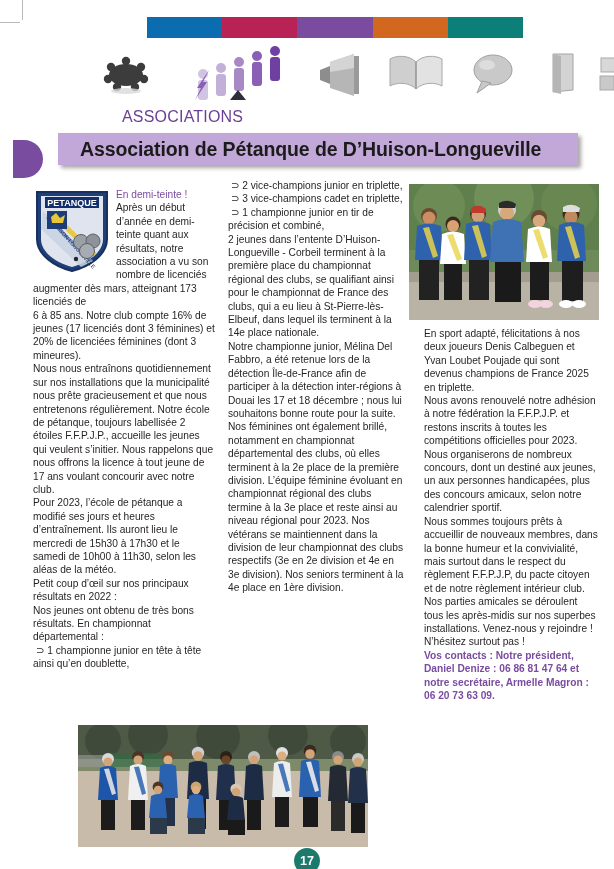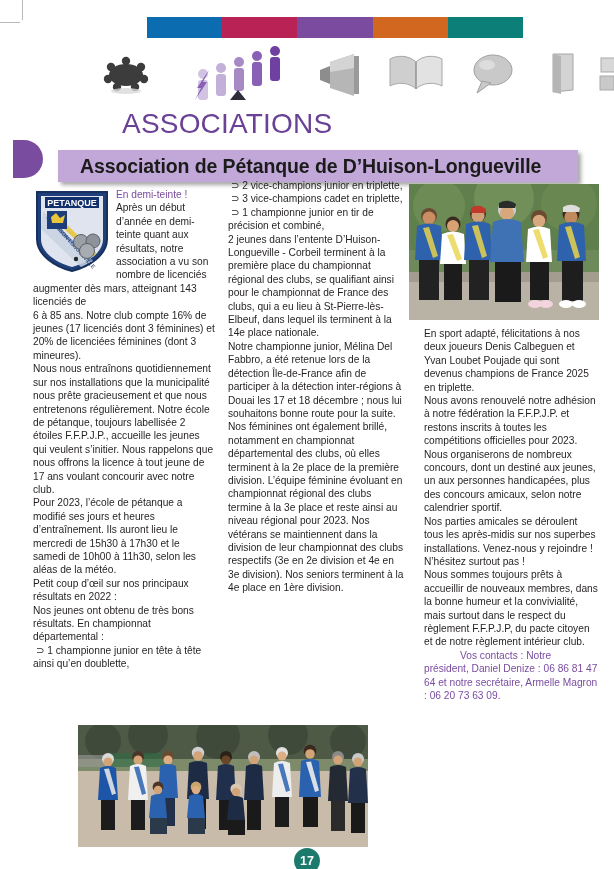--- a/index.html
+++ b/index.html
@@ -50,37 +50,37 @@
     width: 62px;
     display: flex;
     align-items: center;
     justify-content: center;
   }
   .ico svg { display:block; }
 
   .assoc-label {
     position: absolute;
     left: 122px; top: 108px;
-    font-size: 28px;
+    font-size: 16px;
     letter-spacing: .2px;
     color: #6a4196;
     font-family: "Liberation Sans", sans-serif;
   }
 
   
   .title-bullet {
     position: absolute;
     left: 13px; top: 140px;
     width: 30px; height: 38px;
     background: #7a4ca0;
     border-radius: 0 19px 19px 0;
   }
   .title-band {
     position: absolute;
-    left: 58px; top: 150px;
+    left: 58px; top: 133px;
     width: 520px; height: 32px;
     background: #c2a8d8;
     box-shadow: 3px 3px 4px rgba(0,0,0,.35);
     display: flex;
     align-items: center;
   }
   .title-band .title-text {
     font-size: 19.5px;
     font-weight: bold;
     color: #1b1b1b;
@@ -108,21 +108,21 @@
     height: 84px;
     margin: 1px 5px 1px 0;
     shape-outside: margin-box;
   }
 
   .lead {
     color: #7a4ca0;
     font-weight: normal;
   }
   strong.bold-head { font-weight: normal; color:#231f20; }
-  .contacts { color: #7a4ca0; font-weight: normal; margin-left: 36px; }
+  .contacts { color: #7a4ca0; font-weight: bold; }
   .bullet { font-family: "DejaVu Sans", sans-serif; }
 
   
   .crest {
     position: relative;
     width: 78px; height: 84px;
   }
 
   
   .photo {
@@ -276,42 +276,42 @@
         <rect x="14" y="22" width="20" height="18" fill="#1c3d79"></rect>
         <path d="M18 28 l5 -4 l4 5 l5 -3 l-2 8 h-11 z" fill="#e8c53a"></path>
       </g>
       <circle cx="48" cy="53" r="7.5" fill="#9aa0a6" stroke="#5d6268" stroke-width="1"></circle>
       <circle cx="60" cy="52" r="7" fill="#8d939a" stroke="#5d6268" stroke-width="1"></circle>
       <circle cx="54" cy="62" r="7.5" fill="#a6acb2" stroke="#5d6268" stroke-width="1"></circle>
       <circle cx="43" cy="70" r="2.2" fill="#23272b"></circle>
     </svg>
   </div>
   <p><span class="lead">En demi-teinte !</span></p>
-  <p>Après un début d’année en demi-teinte quant aux résultats, notre association a vu son nombre de licenciés augmenter dès mars, atteignant 143 licenciés de</p>
+  <p>Après un début d’année en demi-teinte quant aux résultats, notre association a vu son nombre de licenciés augmenter dès mars, atteignant 173 licenciés de</p>
   <p>6 à 85 ans. Notre club compte 16% de jeunes (17 licenciés dont 3 féminines) et 20% de licenciées féminines (dont 3 mineures).</p>
   <p>Nous nous entraînons quotidiennement sur nos installations que la municipalité nous prête gracieusement et que nous entretenons régulièrement. Notre école de pétanque, toujours labellisée 2 étoiles F.F.P.J.P., accueille les jeunes qui veulent s’initier. Nous rappelons que nous offrons la licence à tout jeune de 17 ans voulant concourir avec notre club.</p>
   <p>Pour 2023, l’école de pétanque a modifié ses jours et heures d’entraînement. Ils auront lieu le mercredi de 15h30 à 17h30 et le samedi de 10h00 à 11h30, selon les aléas de la météo.</p>
   <p><strong class="bold-head">Petit coup d’œil sur nos principaux résultats en 2022 :</strong></p>
   <p>Nos jeunes ont obtenu de très bons résultats. En championnat départemental :</p>
   <p>&nbsp;<span class="bullet">⊃</span> <span>1 championne junior en tête à tête ainsi qu’en doublette,</span></p>
 </div>
 
 <div class="col col2">
   <p>&nbsp;<span class="bullet">⊃</span> <span>2 vice-champions junior en triplette,</span></p>
   <p>&nbsp;<span class="bullet">⊃</span> <span>3 vice-champions cadet en triplette,</span></p>
   <p>&nbsp;<span class="bullet">⊃</span> <span>1 championne junior en tir de précision et combiné,</span></p>
   <p>2 jeunes dans l’entente D’Huison-Longueville - Corbeil terminent à la première place du championnat régional des clubs, se qualifiant ainsi pour le championnat de France des clubs, qui a eu lieu à St-Pierre-lès-Elbeuf, dans lequel ils terminent à la 14e place nationale.</p>
   <p>Notre championne junior, Mélina Del Fabbro, a été retenue lors de la détection Île-de-France afin de participer à la détection inter-régions à Douai les 17 et 18 décembre ; nous lui souhaitons bonne route pour la suite. Nos féminines ont également brillé, notamment en championnat départemental des clubs, où elles terminent à la 2e place de la première division. L’équipe féminine évoluant en championnat régional des clubs termine à la 3e place et reste ainsi au niveau régional pour 2023. Nos vétérans se maintiennent dans la division de leur championnat des clubs respectifs (3e en 2e division et 4e en 3e division). Nos seniors terminent à la 4e place en 1ère division.</p>
 </div>
 
 <div class="col col3">
   <p>En sport adapté, félicitations à nos deux joueurs Denis Calbeguen et Yvan Loubet Poujade qui sont devenus champions de France 2025 en triplette.</p>
   <p>Nous avons renouvelé notre adhésion à notre fédération la F.F.P.J.P. et restons inscrits à toutes les compétitions officielles pour 2023. Nous organiserons de nombreux concours, dont un destiné aux jeunes, un aux personnes handicapées, plus des concours amicaux, selon notre calendrier sportif.</p>
+  <p>Nous sommes toujours prêts à accueillir de nouveaux membres, dans la bonne humeur et la convivialité, mais surtout dans le respect du règlement F.F.P.J.P, du pacte citoyen et de notre règlement intérieur club.</p>
   <p>Nos parties amicales se déroulent tous les après-midis sur nos superbes installations. Venez-nous y rejoindre ! N’hésitez surtout pas !</p>
-  <p>Nous sommes toujours prêts à accueillir de nouveaux membres, dans la bonne humeur et la convivialité, mais surtout dans le respect du règlement F.F.P.J.P, du pacte citoyen et de notre règlement intérieur club.</p>
   <p><span class="contacts">Vos contacts : Notre président, Daniel Denize : 06 86 81 47 64 et notre secrétaire, Armelle Magron : 06 20 73 63 09.</span></p>
 </div>
 
 <div class="photo photo-top">
   <svg viewBox="0 0 190 136" preserveAspectRatio="none">
     <rect width="190" height="136" fill="#6f8a5a"></rect>
     <rect y="0" width="190" height="66" fill="#5f7f4c"></rect>
     <circle cx="30" cy="22" r="26" fill="#708f57" opacity=".8"></circle>
     <circle cx="95" cy="14" r="30" fill="#779660" opacity=".7"></circle>
     <circle cx="160" cy="20" r="28" fill="#6b8a52" opacity=".8"></circle>

